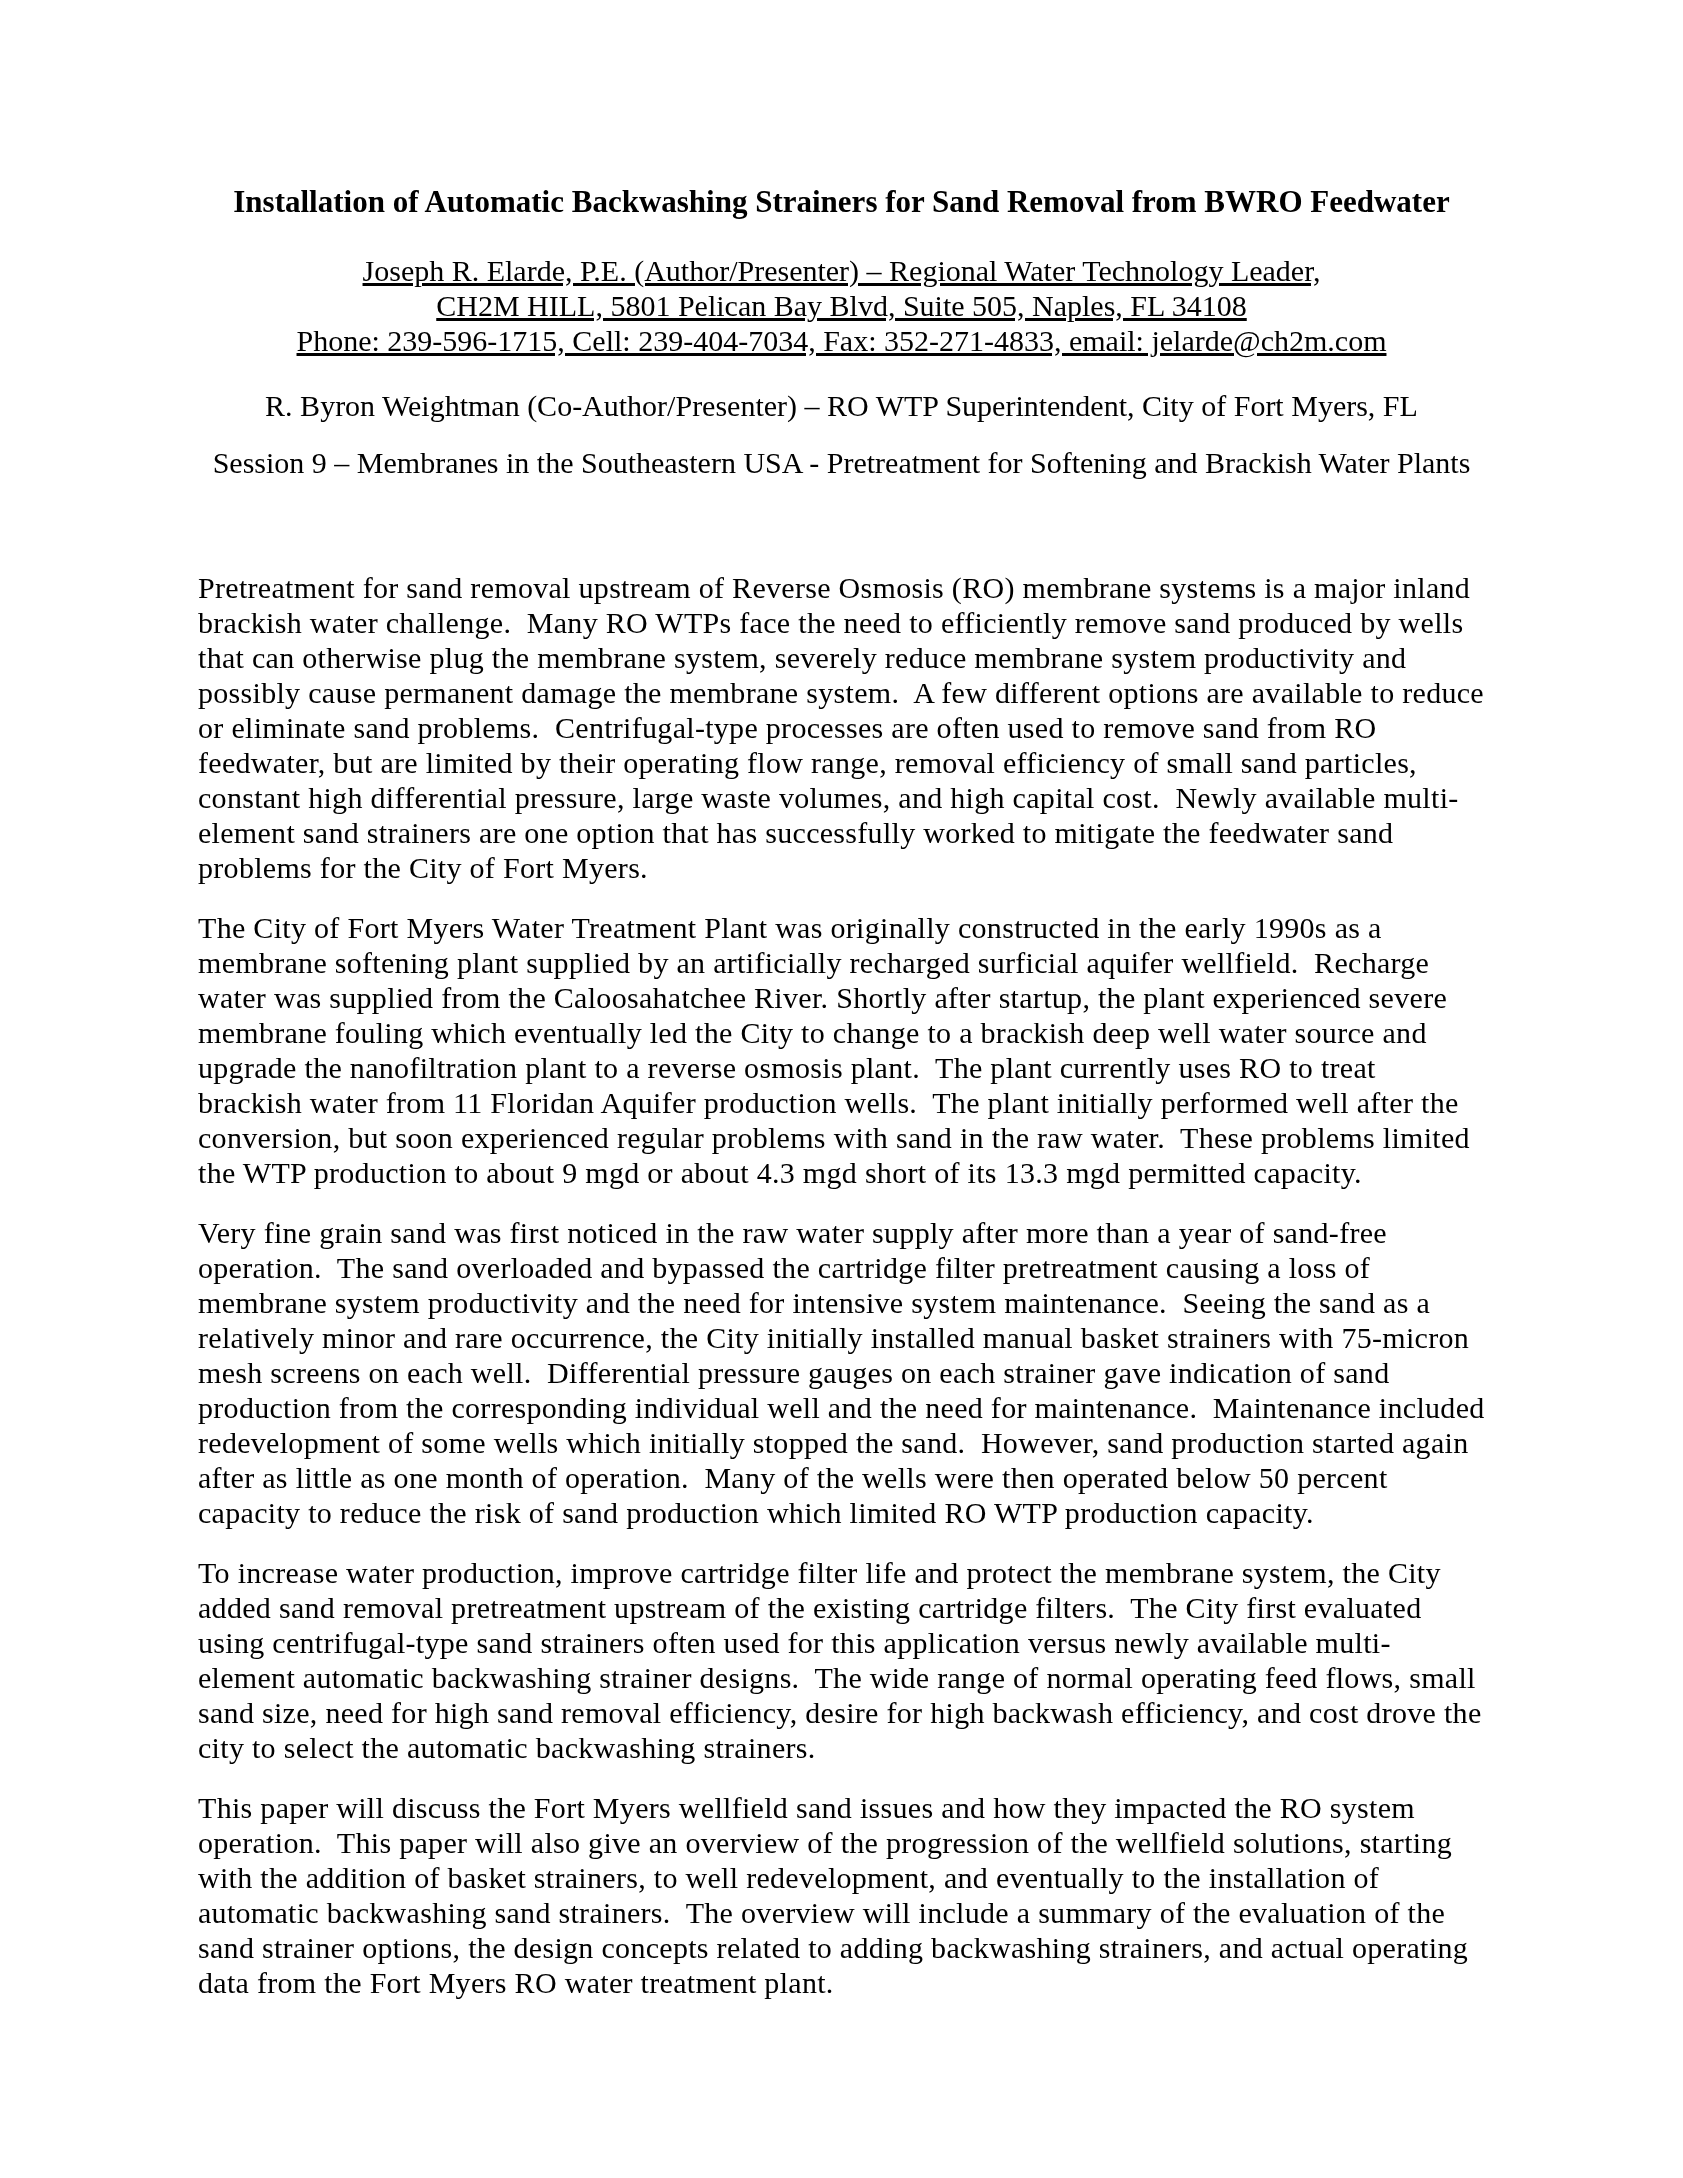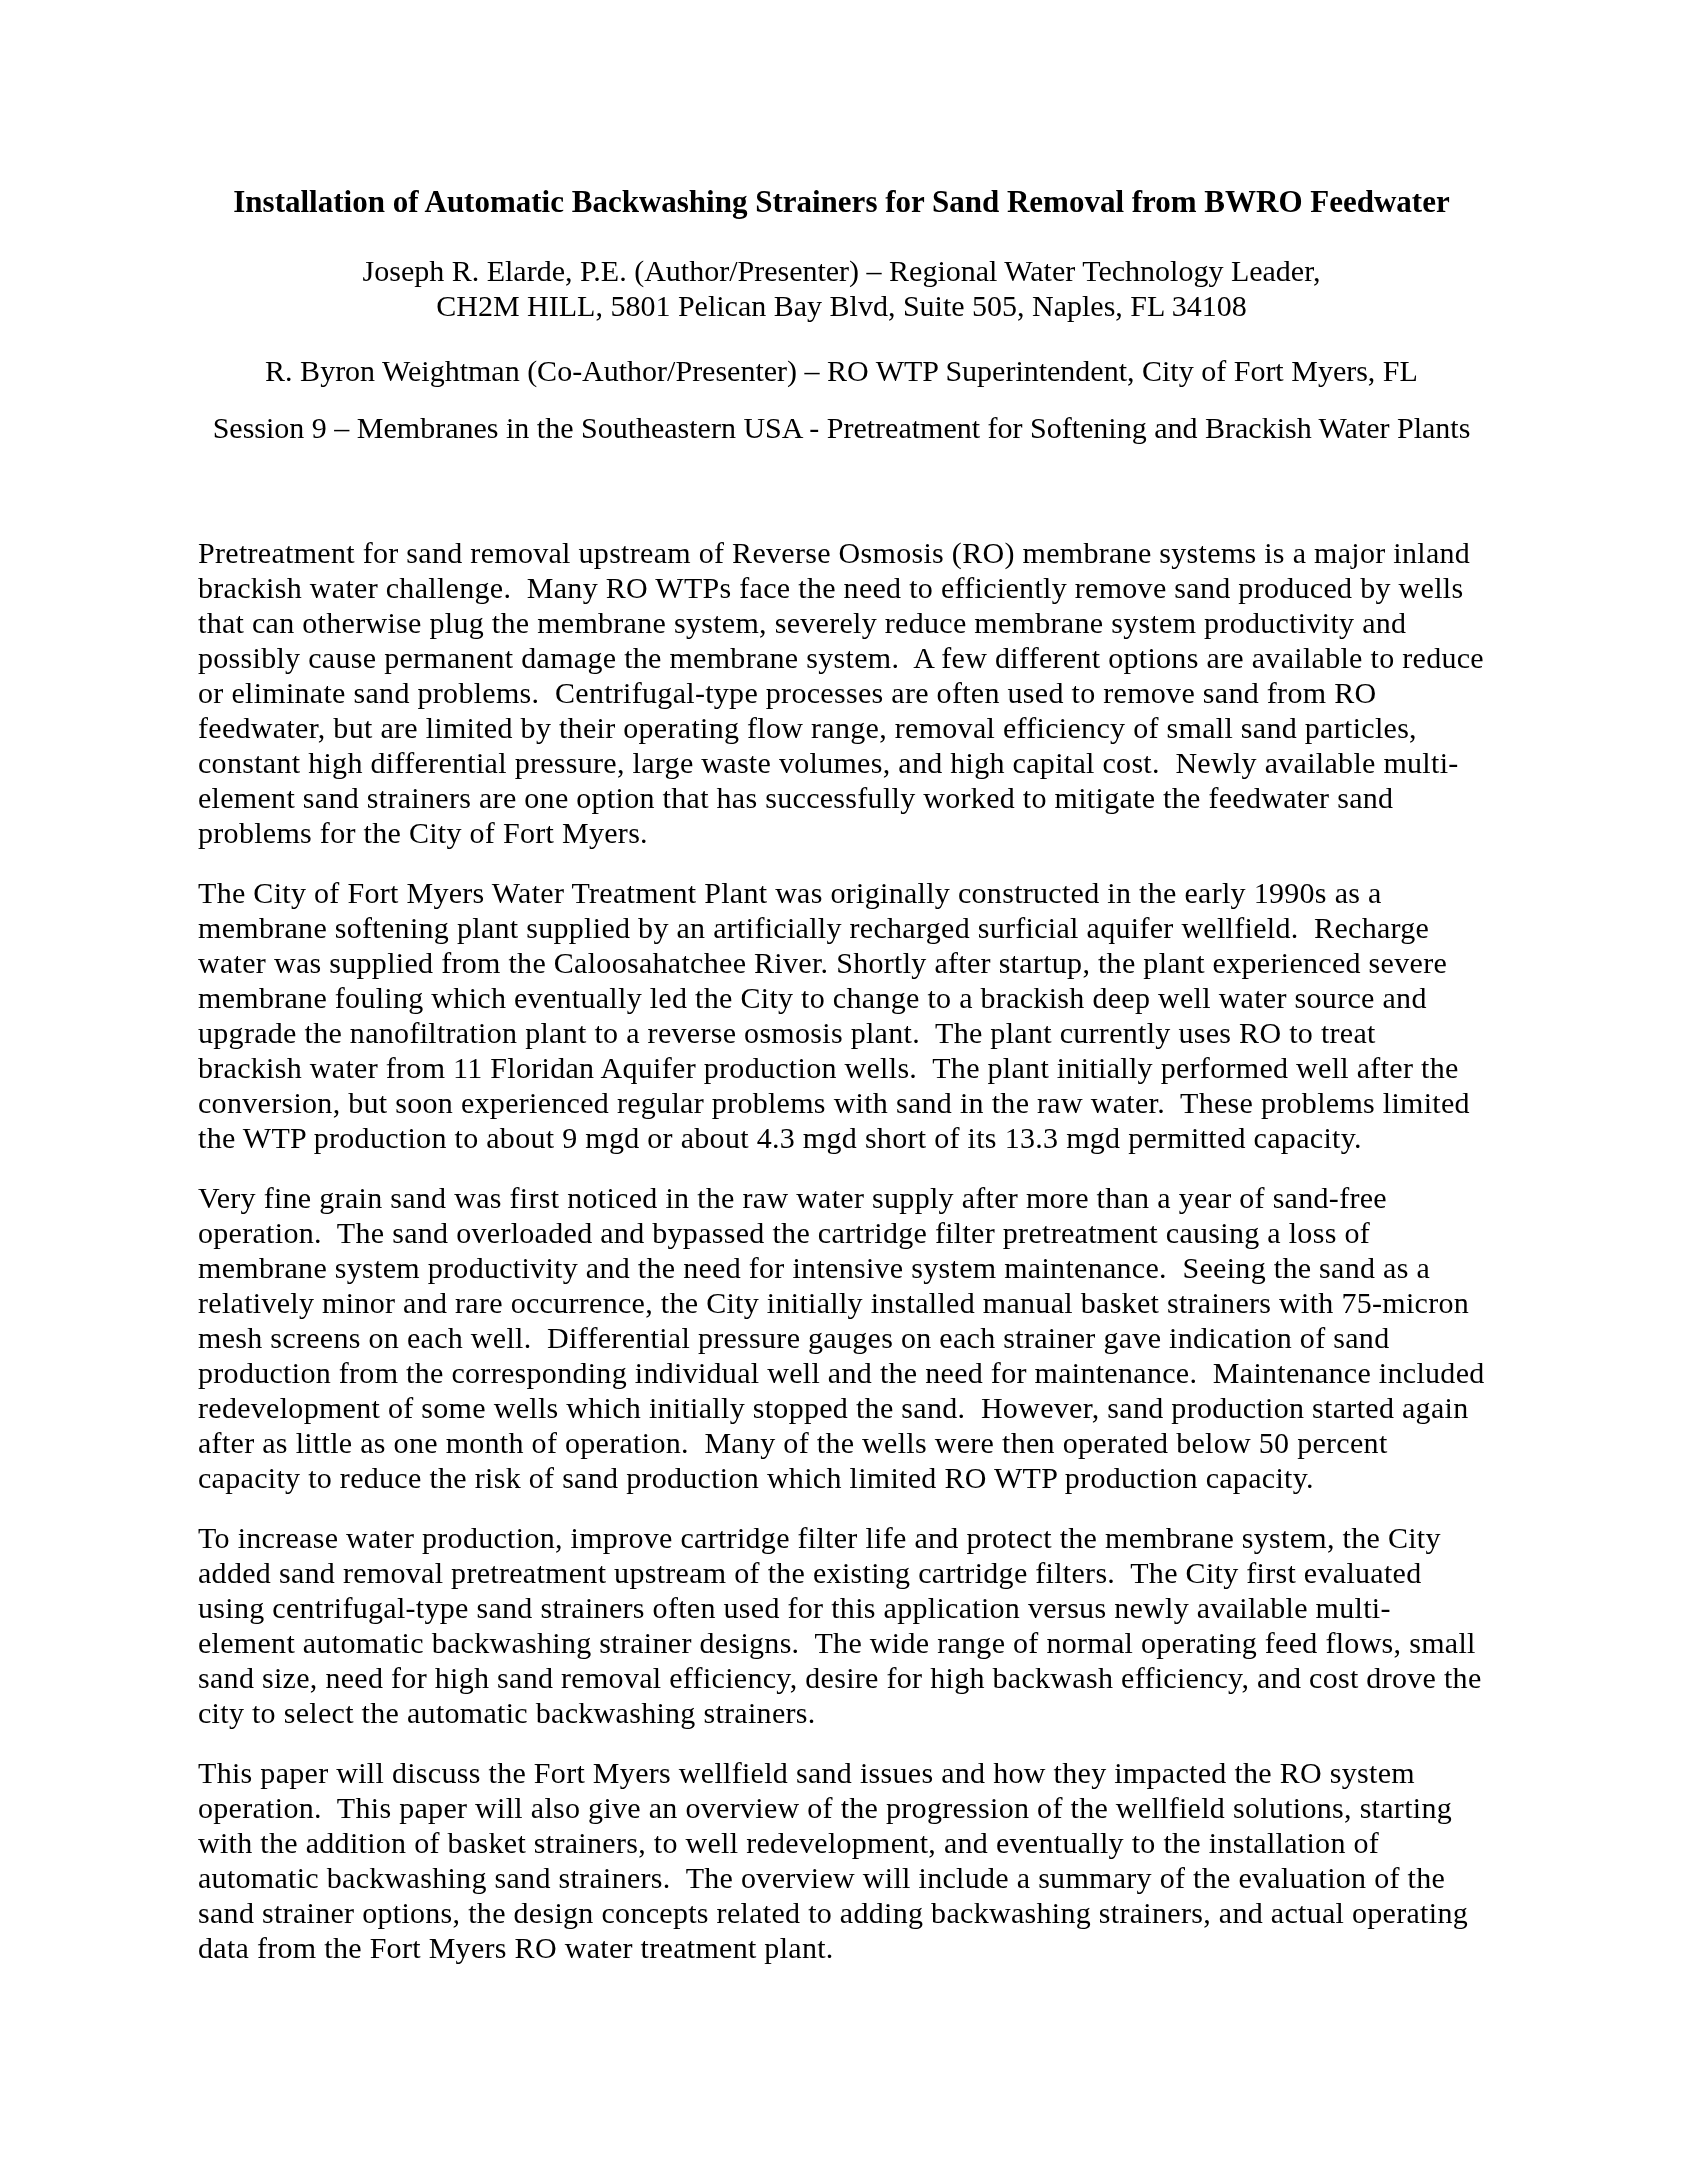--- a/index.html
+++ b/index.html
@@ -30,20 +30,21 @@
     white-space: nowrap;
   }
   .author-block {
     font-size: 30px;
     line-height: 35px;
     text-align: center;
   }
   .author-block .aline {
     display: block;
     white-space: nowrap;
+    text-decoration: underline;
   }
   .coauthor {
     margin-top: 30px;
     font-size: 30px;
     line-height: 35px;
     text-align: center;
     white-space: nowrap;
   }
   .session {
     margin-top: 22px;
@@ -70,20 +71,21 @@
 <div class="page">
 
   <header>
     <h1 class="title">
       <span class="tline">Installation of Automatic Backwashing Strainers for Sand Removal from BWRO Feedwater</span>
     </h1>
 
     <div class="author-block">
       <span class="aline">Joseph R. Elarde, P.E. (Author/Presenter) – Regional Water Technology Leader,</span>
       <span class="aline">CH2M HILL, 5801 Pelican Bay Blvd, Suite 505, Naples, FL 34108</span>
+      <span class="aline">Phone: 239-596-1715, Cell: 239-404-7034, Fax: 352-271-4833, email: jelarde@ch2m.com</span>
     </div>
 
     <div class="coauthor">R. Byron Weightman (Co-Author/Presenter) – RO WTP Superintendent, City of Fort Myers, FL</div>
 
     <div class="session">Session 9 – Membranes in the Southeastern USA - Pretreatment for Softening and Brackish Water Plants</div>
   </header>
 
   <main class="abstract">
     <p>Pretreatment for sand removal upstream of Reverse Osmosis (RO) membrane systems is a major inland brackish water challenge.  Many RO WTPs face the need to efficiently remove sand produced by wells that can otherwise plug the membrane system, severely reduce membrane system productivity and possibly cause permanent damage the membrane system.  A few different options are available to reduce or eliminate sand problems.  Centrifugal-type processes are often used to remove sand from RO feedwater, but are limited by their operating flow range, removal efficiency of small sand particles, constant high differential pressure, large waste volumes, and high capital cost.  Newly available multi-element sand strainers are one option that has successfully worked to mitigate the feedwater sand problems for the City of Fort Myers.</p>
     <p>The City of Fort Myers Water Treatment Plant was originally constructed in the early 1990s as a membrane softening plant supplied by an artificially recharged surficial aquifer wellfield.  Recharge water was supplied from the Caloosahatchee River. Shortly after startup, the plant experienced severe membrane fouling which eventually led the City to change to a brackish deep well water source and upgrade the nanofiltration plant to a reverse osmosis plant.  The plant currently uses RO to treat brackish water from 11 Floridan Aquifer production wells.  The plant initially performed well after the conversion, but soon experienced regular problems with sand in the raw water.  These problems limited the WTP production to about 9 mgd or about 4.3 mgd short of its 13.3 mgd permitted capacity.</p>

